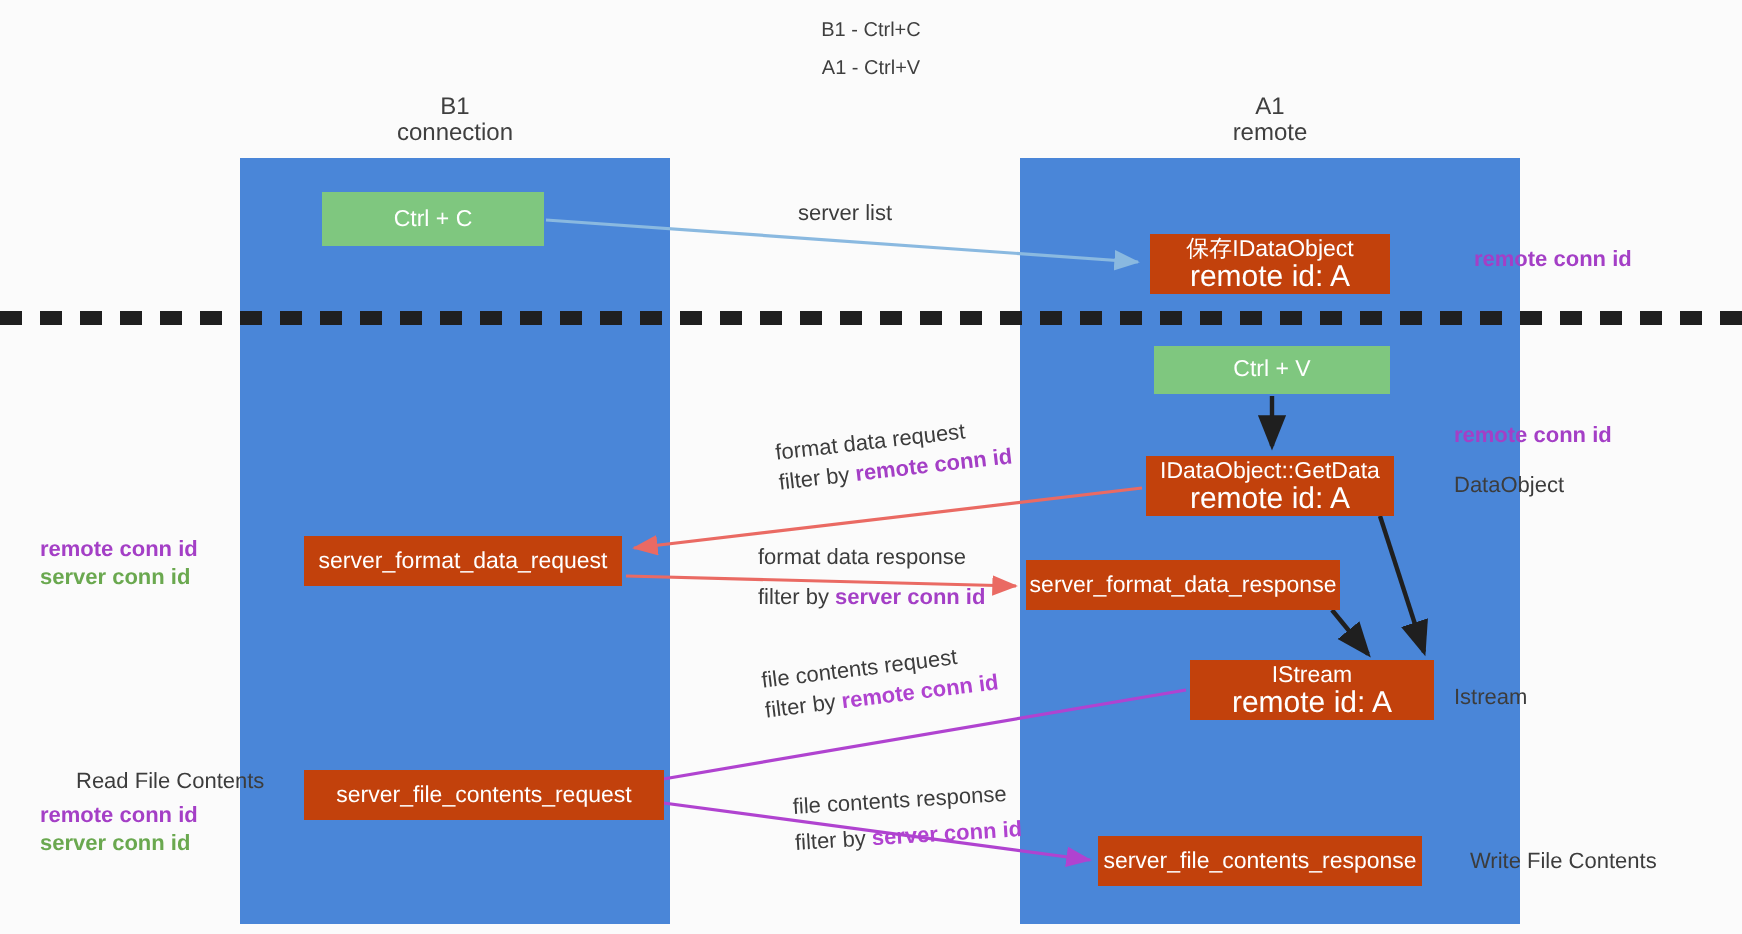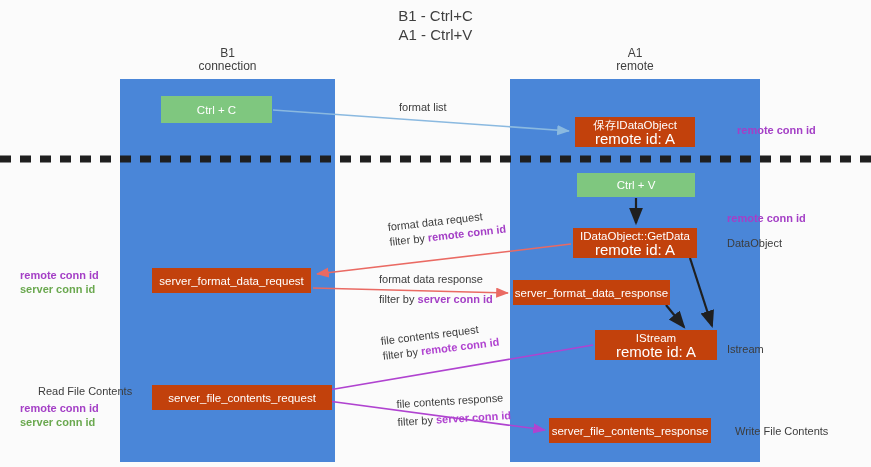--- a/index.html
+++ b/index.html
@@ -10,21 +10,21 @@
     color:#3c3c3c;
     overflow:hidden;
     position:relative;
   }
   .stage{position:absolute;left:0;top:0;width:871px;height:467px;}
   .abs{position:absolute;}
 
   
   .title{
     left:0;top:6px;width:871px;
-    text-align:center;font-size:15px;line-height:19px;color:#3f3f3f;
+    text-align:center;font-size:10px;line-height:19px;color:#3f3f3f;
   }
 
   
   .colhead{
     font-size:12px;line-height:13px;text-align:center;color:#3f3f3f;
   }
   #head-b1{left:120px;top:47px;width:215px;}
   #head-a1{left:510px;top:47px;width:250px;}
 
   
@@ -174,21 +174,21 @@
 
   <div class="abs box orange" id="box-sfcreq">
     <div>server_file_contents_request</div>
   </div>
 
   <div class="abs box orange" id="box-sfcres">
     <div>server_file_contents_response</div>
   </div>
 
   <div class="abs edgelabel" id="lbl-format-list">
-    <span>format list</span>
+    <span>server list</span>
   </div>
 
   <div class="abs edgelabel" id="lbl-fdreq">
     <div>format data request</div>
     <div>
       <span>filter by </span><span class="purple">remote conn id</span>
     </div>
   </div>
 
   <div class="abs edgelabel" id="lbl-fdres">

